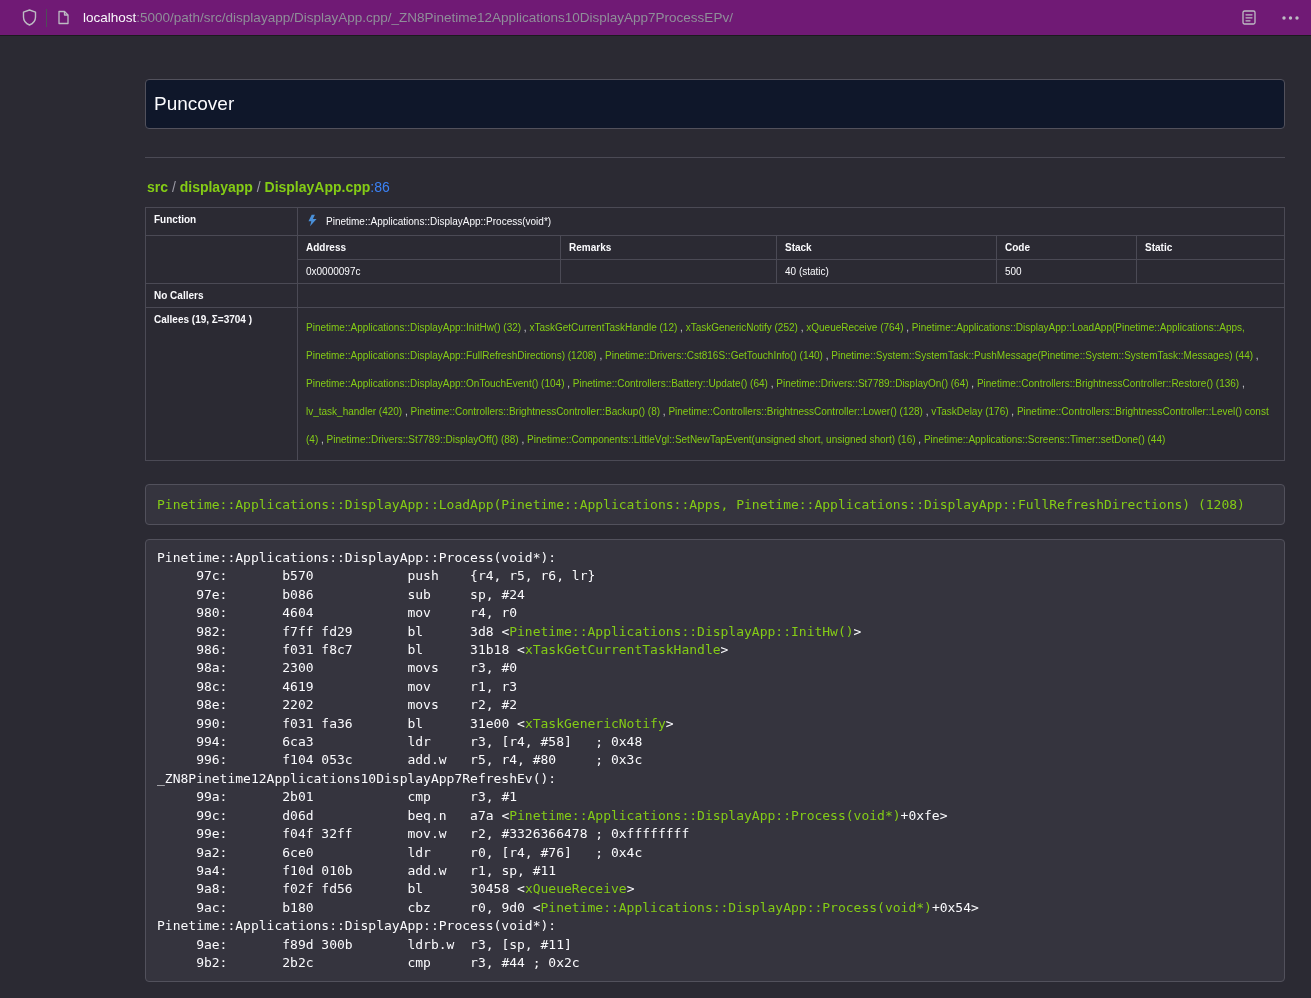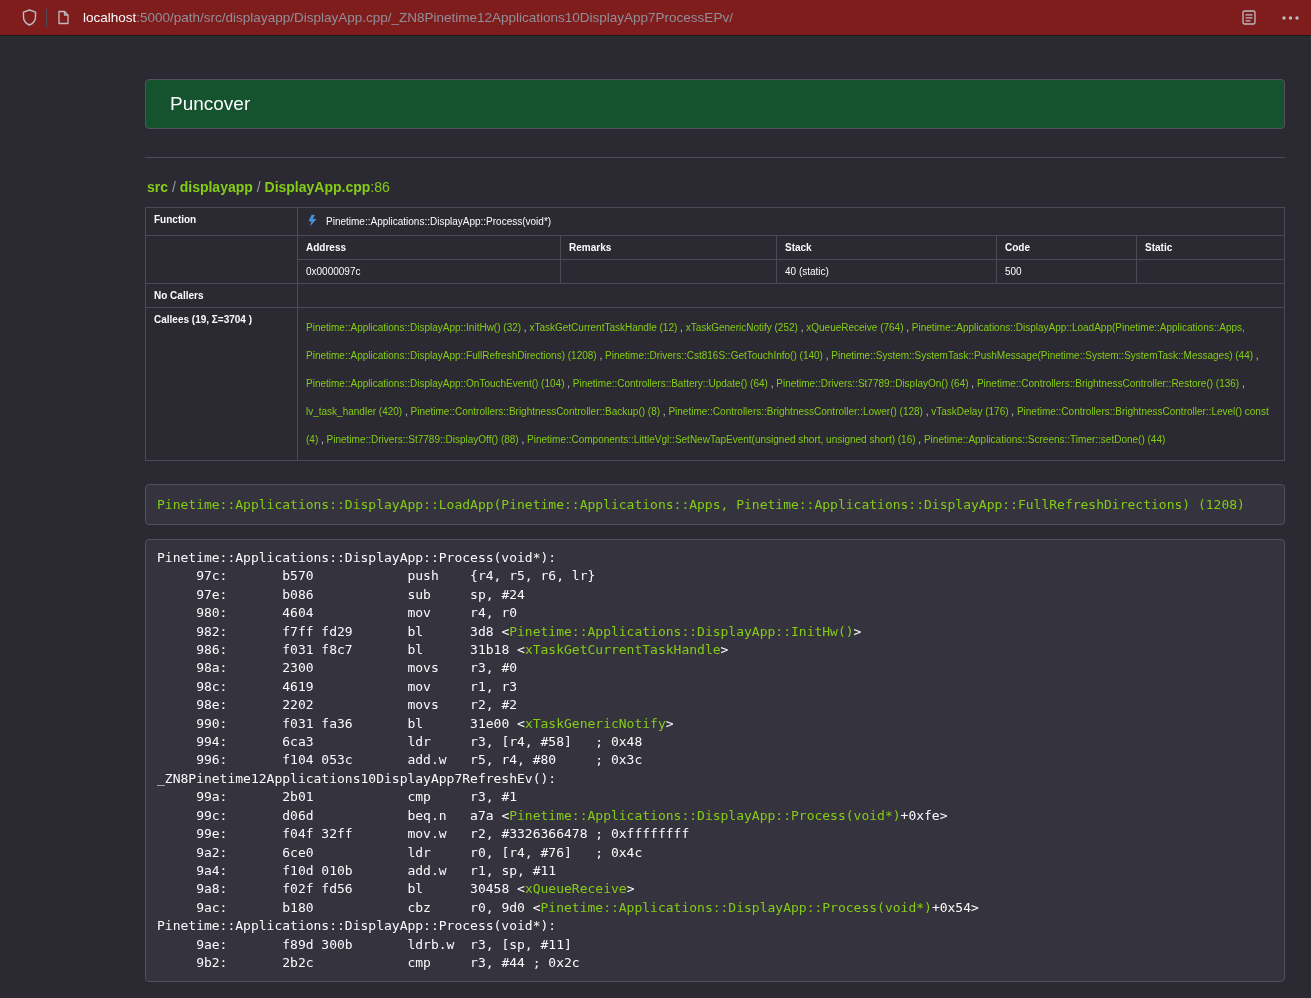--- a/index.html
+++ b/index.html
@@ -4,41 +4,41 @@
 <style>
   html,body{margin:0;padding:0;}
   body{
     width:1311px;height:998px;overflow:hidden;
     background:#2b2a33;
     font-family:"Liberation Sans",sans-serif;
     color:#fbfbfe;
   }
   
   .toolbar{
-    height:36px;background:#7f1d1d;border-bottom:1px solid #1b1b1f;
+    height:36px;background:#701a75;border-bottom:1px solid #1b1b1f;
     display:flex;align-items:center;box-sizing:border-box;
   }
   .tb-icon{display:inline-flex;align-items:center;justify-content:center;cursor:pointer;}
   .tb-shield{margin-left:22px;}
   .tb-divider{width:1px;height:18px;background:#4f4e58;margin:0 10px 0 9px;}
   .tb-url{margin-left:13px;font-size:13.5px;white-space:nowrap;cursor:text;}
   .tb-url .host{color:#f9f9fb;}
   .tb-url .rest{color:#8f8e99;}
   .tb-right{margin-left:auto;display:flex;align-items:center;gap:26px;margin-right:12px;}
   
   .content{margin-left:145px;width:1140px;padding-top:43px;box-sizing:border-box;}
   .brand-panel{
-    background:#14532d;border:1px solid #52515c;border-radius:4px;
-    padding:13px 24px;font-size:19px;color:#fbfbfe;
+    background:#0f172a;border:1px solid #52515c;border-radius:4px;
+    padding:13px 8px;font-size:19px;color:#fbfbfe;
   }
   hr.rule{border:0;border-top:1px solid #4b4a55;margin:28px 0 21px;}
   .breadcrumb{font-size:14px;margin:0 0 12px 2px;}
   .breadcrumb a{font-weight:bold;}
   .crumb-sep{color:#9b9aa4;}
-  .line-no{color:#84cc16;text-align:right;}
+  .line-no{color:#3b82f6;text-align:right;}
   a.lnk{color:#84cc16;text-decoration:none;}
   
   table.info{width:100%;border-collapse:collapse;table-layout:fixed;font-size:10px;}
   .info th,.info td{
     border:1px solid #4b4a55;padding:6px 8px;text-align:left;
     vertical-align:top;font-weight:normal;color:#fbfbfe;
   }
   .info th{font-weight:bold;}
   .info th.rowlabel{white-space:nowrap;}
   .fn-name{color:#fbfbfe;}

